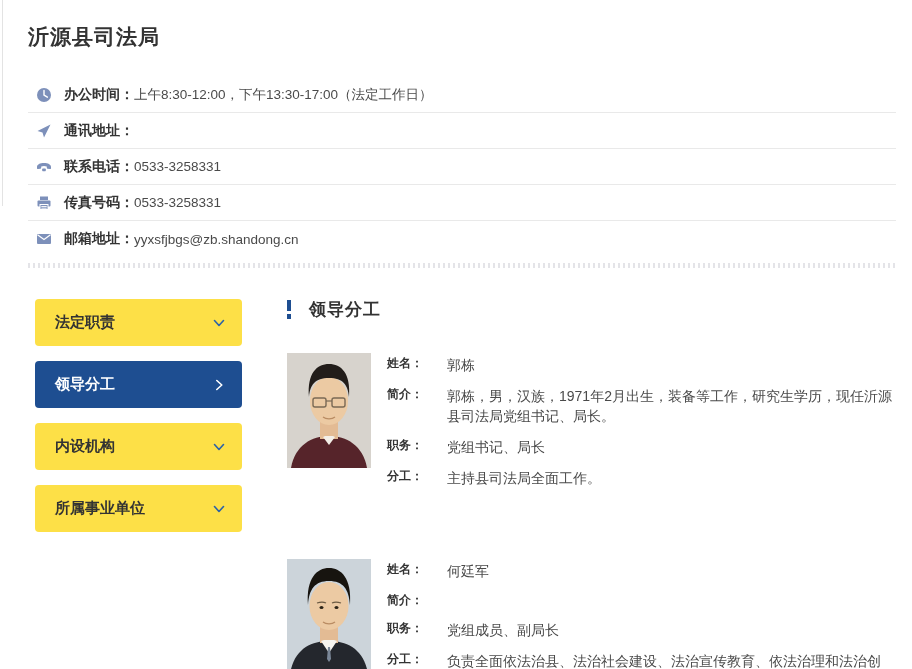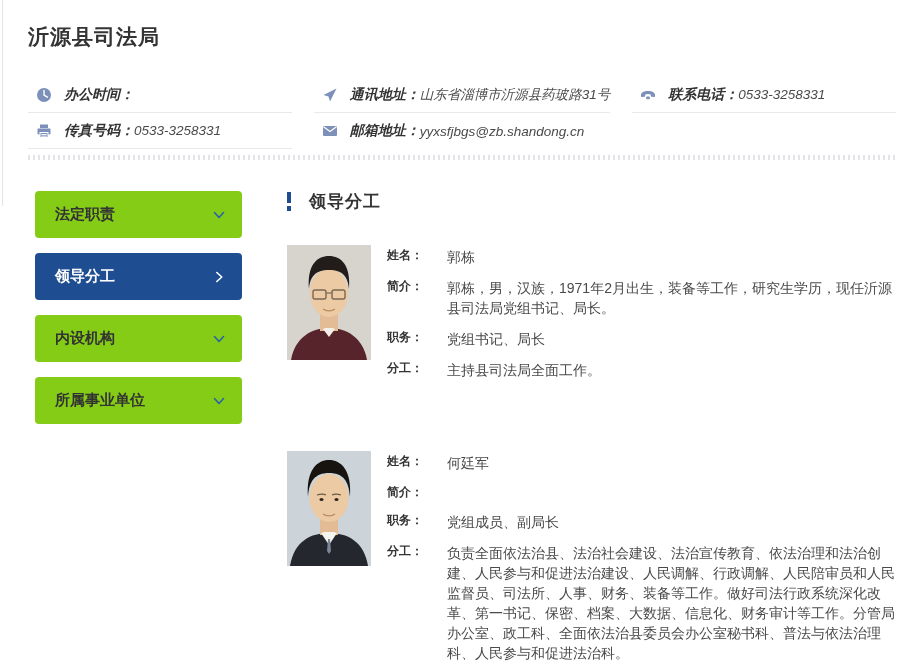--- a/index.html
+++ b/index.html
@@ -16,21 +16,21 @@
   .page { padding: 0 16px 0 28px; }
 
   h1.page-title {
     margin-top: 22px; font-size: 21px; font-weight: bold; color: #333;
     letter-spacing: 1px; line-height: 29px;
   }
 
   
   .contact-grid {
     margin-top: 26px;
-    display: grid; grid-template-columns: 1fr 1fr 1fr; column-gap: 22px; font-style: italic;
+    display: grid; grid-template-columns: 1fr; column-gap: 22px;
   }
   .contact-row {
     height: 36px; display: flex; align-items: center;
     border-bottom: 1px solid #e9e9e9;
   }
   .contact-row.last { border-bottom: none; }
   .cicon { width: 16px; height: 16px; margin: 0 12px 0 8px; flex: 0 0 16px; display: inline-flex; }
   .cicon svg { width: 16px; height: 16px; }
   .clabel { font-weight: bold; font-size: 14px; color: #333; white-space: nowrap; }
   .cvalue { font-size: 13.5px; color: #4a4a4a; white-space: nowrap; }
@@ -38,21 +38,21 @@
   .dashed-sep {
     margin-top: 6px; height: 5px;
     background: repeating-linear-gradient(90deg, #e4e4e8 0 2px, transparent 2px 5px);
   }
 
   
   .body-cols { display: flex; margin-top: 31px; }
 
   aside.sidebar { width: 207px; margin-left: 7px; flex: 0 0 207px; }
   .side-item {
-    height: 47px; background: #84cc16; border-radius: 4px;
+    height: 47px; background: #fde047; border-radius: 4px;
     display: flex; align-items: center; justify-content: space-between;
     padding: 0 16px 0 20px; margin-bottom: 15px; cursor: pointer;
   }
   .side-item .side-label { font-size: 15px; font-weight: bold; color: #333; }
   .side-item svg { width: 14px; height: 14px; }
   .side-item .chev { display: inline-flex; }
   .side-item.active { background: #1e4e91; }
   .side-item.active .side-label { color: #fff; }
 
   main.main { flex: 1; margin-left: 45px; min-width: 0; }
@@ -89,30 +89,30 @@
   <div class="contact-grid">
 
     <div class="contact-row">
       <span class="cicon">
         <svg viewBox="0 0 16 16">
             <circle cx="8" cy="8" r="7" fill="#7d90ba"></circle>
             <path d="M8 3.5 V8 L11.4 10.2" stroke="#fff" stroke-width="1.4" fill="none" stroke-linecap="round"></path>
           </svg>
       </span>
       <span class="clabel">办公时间：</span>
+      <span class="cvalue">上午8:30-12:00，下午13:30-17:00（法定工作日）</span>
     </div>
 
     <div class="contact-row">
       <span class="cicon">
         <svg viewBox="0 0 16 16">
             <path d="M14.5 1.5 L1.5 8 L6.5 9.5 L8 14.5 Z" fill="#7d90ba"></path>
           </svg>
       </span>
       <span class="clabel">通讯地址：</span>
-      <span class="cvalue">山东省淄博市沂源县药玻路31号</span>
     </div>
 
     <div class="contact-row">
       <span class="cicon">
         <svg viewBox="0 0 16 16">
             <path d="M1 8 C1 5.5 4 4 8 4 C12 4 15 5.5 15 8 L15 9.2 C15 9.8 14.5 10.2 13.9 10.1 L11.6 9.7 C11.1 9.6 10.8 9.2 10.8 8.7 L10.8 7.6 C9.9 7.3 9 7.1 8 7.1 C7 7.1 6.1 7.3 5.2 7.6 L5.2 8.7 C5.2 9.2 4.9 9.6 4.4 9.7 L2.1 10.1 C1.5 10.2 1 9.8 1 9.2 Z" fill="#7d90ba"></path>
             <rect x="6.2" y="9.6" width="3.6" height="2.6" rx="0.6" fill="#7d90ba"></rect>
           </svg>
       </span>
       <span class="clabel">联系电话：</span>

